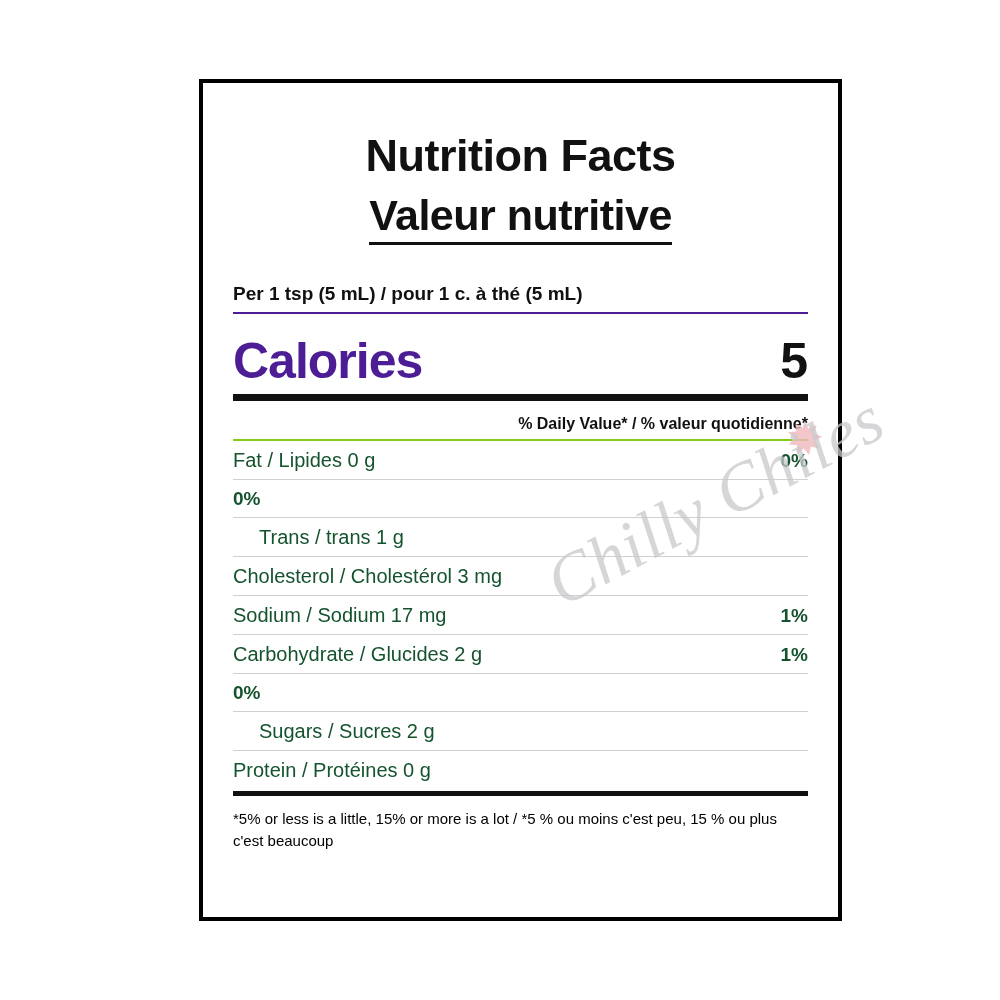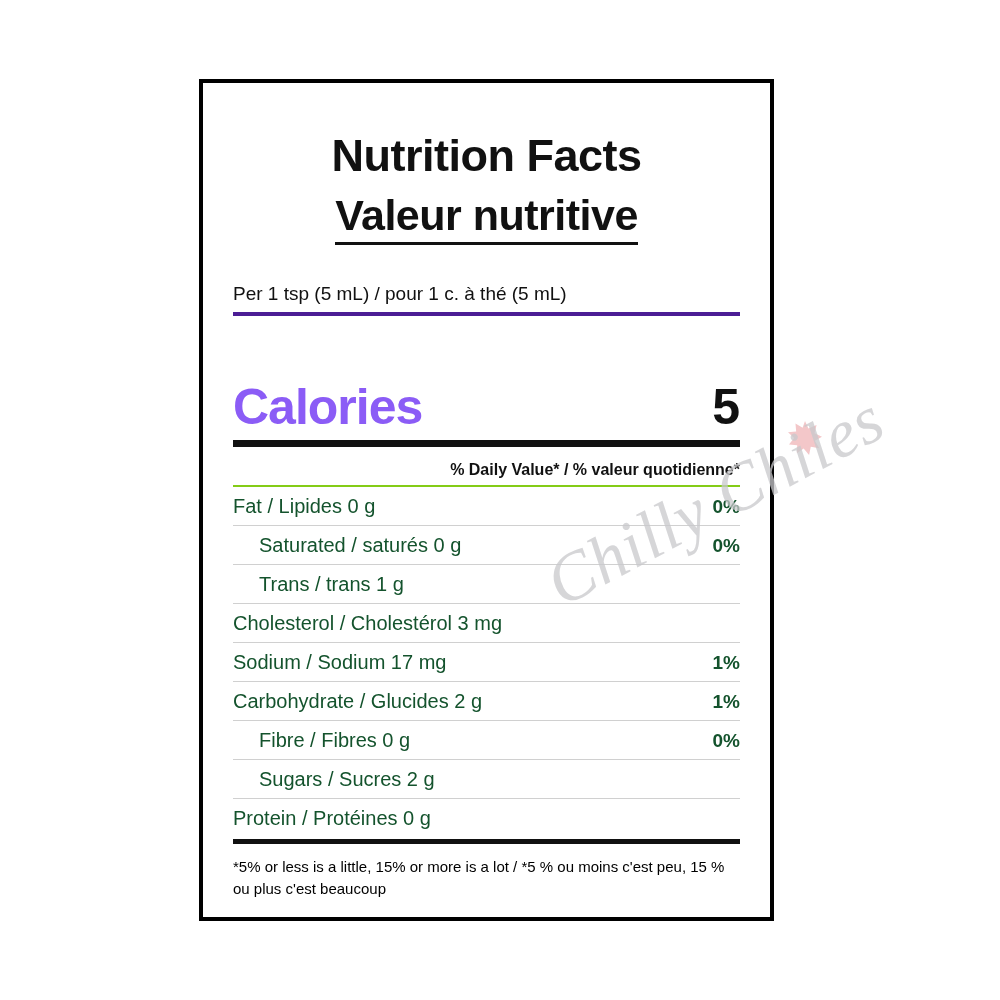--- a/index.html
+++ b/index.html
@@ -14,21 +14,21 @@
     position: relative;
     width: 1000px;
     height: 1000px;
     background: #ffffff;
     overflow: hidden;
   }
   .panel {
     position: absolute;
     left: 199px;
     top: 79px;
-    width: 575px;
+    width: 643px;
     height: 842px;
     background: #ffffff;
     border: 4px solid #000000;
     box-sizing: border-box;
   }
   .inner {
     position: absolute;
     left: 30px;
     top: 30px;
     right: 30px;
@@ -94,36 +94,36 @@
   .title-fr .underline {
     display: inline-block;
     border-bottom: 3px solid #111;
     padding-bottom: 2px;
   }
   .serving {
     margin-top: 34px;
     font-size: 19px;
     color: #111;
     padding-bottom: 7px;
-    border-bottom: 4px solid #4c1d95;
+    border-bottom: 2px solid #4c1d95;
+    font-weight: bold;
   }
   .calories-row {
     display: flex;
     align-items: flex-end;
     justify-content: space-between;
     margin-top: 18px;
     padding-bottom: 4px;
     border-bottom: 7px solid #111;
   }
   .calories-label {
     font-size: 50px;
     font-weight: bold;
-    color: #8b5cf6;
+    color: #4c1d95;
     letter-spacing: -1px;
-    margin-top: 44px;
   }
   .calories-value {
     font-size: 50px;
     font-weight: bold;
     color: #111;
   }
   .dv-header {
     text-align: right;
     font-size: 16px;
     font-weight: bold;
@@ -175,41 +175,39 @@
       </div>
 
       <div class="dv-header">% Daily Value* / % valeur quotidienne*</div>
 
       <div>
         <div class="nrow">
           <div class="nlabel">Fat / Lipides 0 g</div>
           <div class="nval">0%</div>
         </div>
         <div class="nrow indent">
-          <div class="nlabel">Saturated / saturés 0 g</div>
           <div class="nval">0%</div>
         </div>
         <div class="nrow indent">
           <div class="nlabel">Trans / trans 1 g</div>
           <div class="nval"></div>
         </div>
         <div class="nrow">
           <div class="nlabel">Cholesterol / Cholestérol 3 mg</div>
           <div class="nval"></div>
         </div>
         <div class="nrow">
           <div class="nlabel">Sodium / Sodium 17 mg</div>
           <div class="nval">1%</div>
         </div>
         <div class="nrow">
           <div class="nlabel">Carbohydrate / Glucides 2 g</div>
           <div class="nval">1%</div>
         </div>
         <div class="nrow indent">
-          <div class="nlabel">Fibre / Fibres 0 g</div>
           <div class="nval">0%</div>
         </div>
         <div class="nrow indent">
           <div class="nlabel">Sugars / Sucres 2 g</div>
           <div class="nval"></div>
         </div>
         <div class="nrow last">
           <div class="nlabel">Protein / Protéines 0 g</div>
           <div class="nval"></div>
         </div>

